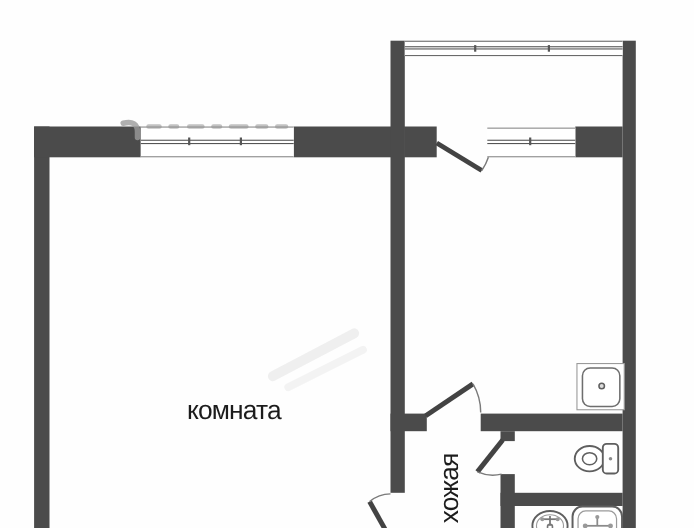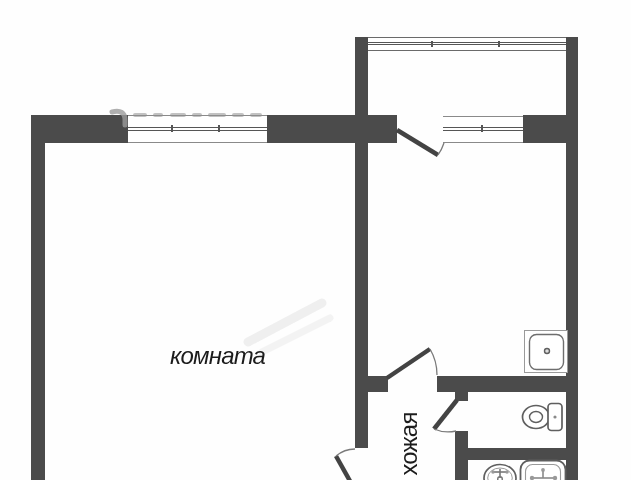--- a/index.html
+++ b/index.html
@@ -129,17 +129,17 @@
   </svg>
 
   <div class="wm-dash" style="left:133px;top:113px;width:14px;"></div>
   <div class="wm-dash" style="left:153px;top:113px;width:10px;"></div>
   <div class="wm-dash" style="left:170px;top:113px;width:16px;"></div>
   <div class="wm-dash" style="left:192px;top:113px;width:10px;"></div>
   <div class="wm-dash" style="left:208px;top:113px;width:18px;"></div>
   <div class="wm-dash" style="left:232px;top:113px;width:12px;"></div>
   <div class="wm-dash" style="left:250px;top:113px;width:12px;"></div>
 
-  <div class="label" style="left:170px;top:343px;font-style:italic;">комната</div>
+  <div class="label" style="left:170px;top:361px;">комната</div>
 
   <div class="label hall-label" style="left:409px;top:444px;">хожая</div>
 
 </div>
 
 </body></html>

